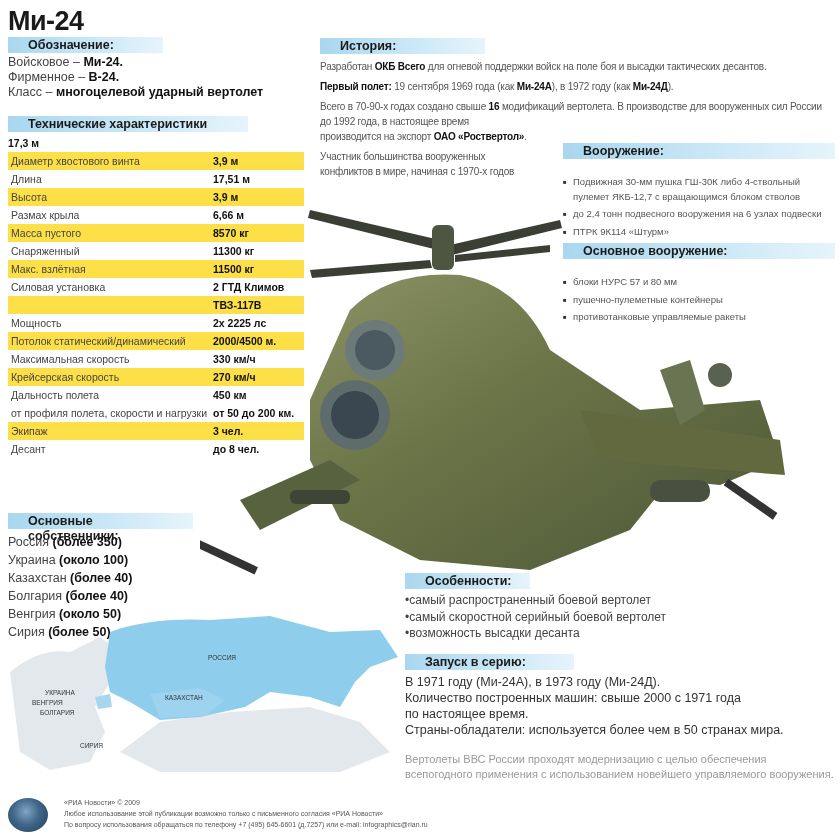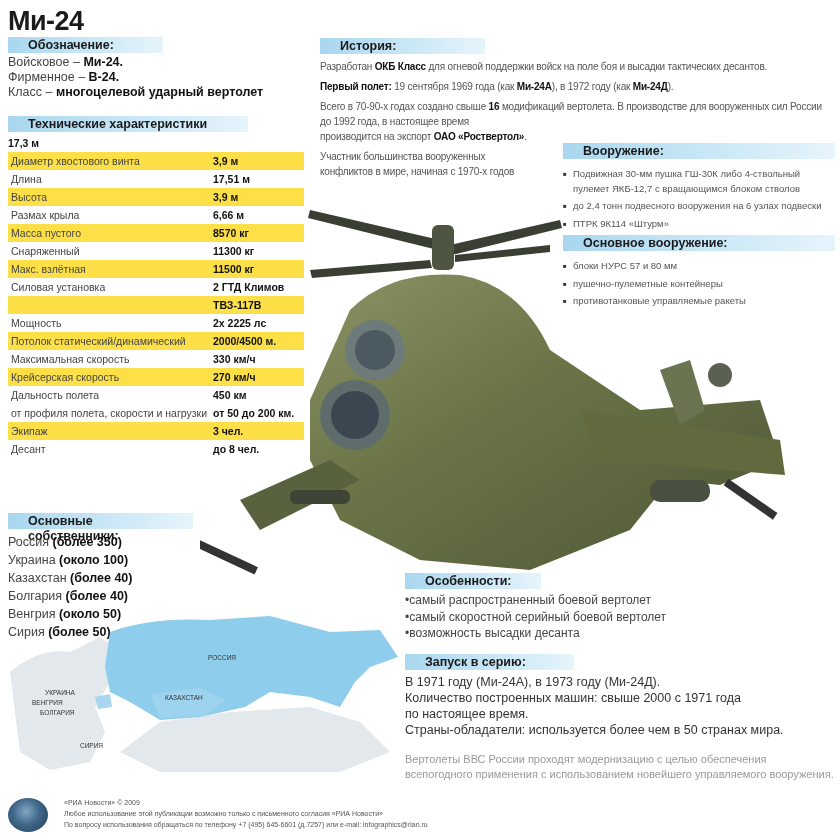--- a/index.html
+++ b/index.html
@@ -33,26 +33,26 @@
      background: radial-gradient(circle at 45% 40%, #7fa6c4 0%, #3f6688 45%, #243f5a 100%); }
   .footer .ft { position: absolute; left: 56px; font-size: 7px; color: #555; white-space: nowrap; }
 
   .history { left: 320px; top: 38px; width: 515px; }
   .history p { font-size: 10px; line-height: 15px; color: #555; margin-top: 5px; letter-spacing: -0.2px; }
   .history p b { color: #111; }
   .history .hdr { width: 165px; }
 
   .arms { left: 563px; top: 143px; width: 272px; }
   .arms .hdr { width: 272px; }
-  .arms ul { list-style: none; margin-top: 8px; }
+  .arms ul { list-style: none; margin-top: 16px; }
   .arms li { font-size: 9.5px; line-height: 14.5px; color: #555; padding-left: 10px; position: relative; margin-bottom: 3px; }
   .arms li::before { content: "■"; position: absolute; left: 0; top: 0; font-size: 6px; color: #333; }
 
   .features { left: 405px; top: 573px; width: 430px; }
-  .features .hdr { width: 136px; }
+  .features .hdr { width: 125px; }
   .features .f { font-size: 12px; line-height: 16.5px; color: #444; }
   .serial .hdr { width: 169px; }
   .serial { left: 405px; top: 654px; width: 430px; }
   .serial .s { font-size: 12.5px; line-height: 16px; color: #333; }
   .note { left: 405px; top: 752px; width: 430px; font-size: 11px; line-height: 15px; color: #999; }
 
   .heli { left: 200px; top: 200px; width: 620px; height: 380px; pointer-events: none; }
 </style>
 </head>
 <body>
@@ -179,21 +179,21 @@
 
 <div class="abs footer">
   <div class="logo"></div>
   <div class="ft" style="top:4px;">«РИА Новости» © 2009</div>
   <div class="ft" style="top:15px;">Любое использование этой публикации возможно только с письменного согласия «РИА Новости»</div>
   <div class="ft" style="top:26px;">По вопросу использования обращаться по телефону +7 (495) 645-6601 (д.7257) или e-mail: infographics@rian.ru</div>
 </div>
 
 <div class="abs history">
   <div class="hdr">История:</div>
-  <p><span>Разработан </span><b>ОКБ Класс</b><span> для огневой поддержки войск на поле боя и высадки тактических десантов.</span></p>
+  <p><span>Разработан </span><b>ОКБ Всего</b><span> для огневой поддержки войск на поле боя и высадки тактических десантов.</span></p>
   <p><b>Первый полет:</b><span> 19 сентября 1969 года (как </span><b>Ми-24А</b><span>), в 1972 году (как </span><b>Ми-24Д</b><span>).</span></p>
   <p style="width:510px;"><span>Всего в 70-90-х годах создано свыше </span><b>16</b><span> модификаций вертолета. В производстве для вооруженных сил России до 1992 года, в настоящее время</span></p>
   <p style="margin-top:0;"><span>производится на экспорт </span><b>ОАО «Роствертол»</b><span>.</span></p>
   <p style="width:200px;">Участник большинства вооруженных конфликтов в мире, начиная с 1970-х годов</p>
 </div>
 
 <div class="abs heli">
   <svg width="620" height="380" viewBox="0 0 620 380">
     <defs>
       <linearGradient id="camo" x1="0" y1="0" x2="1" y2="1">

